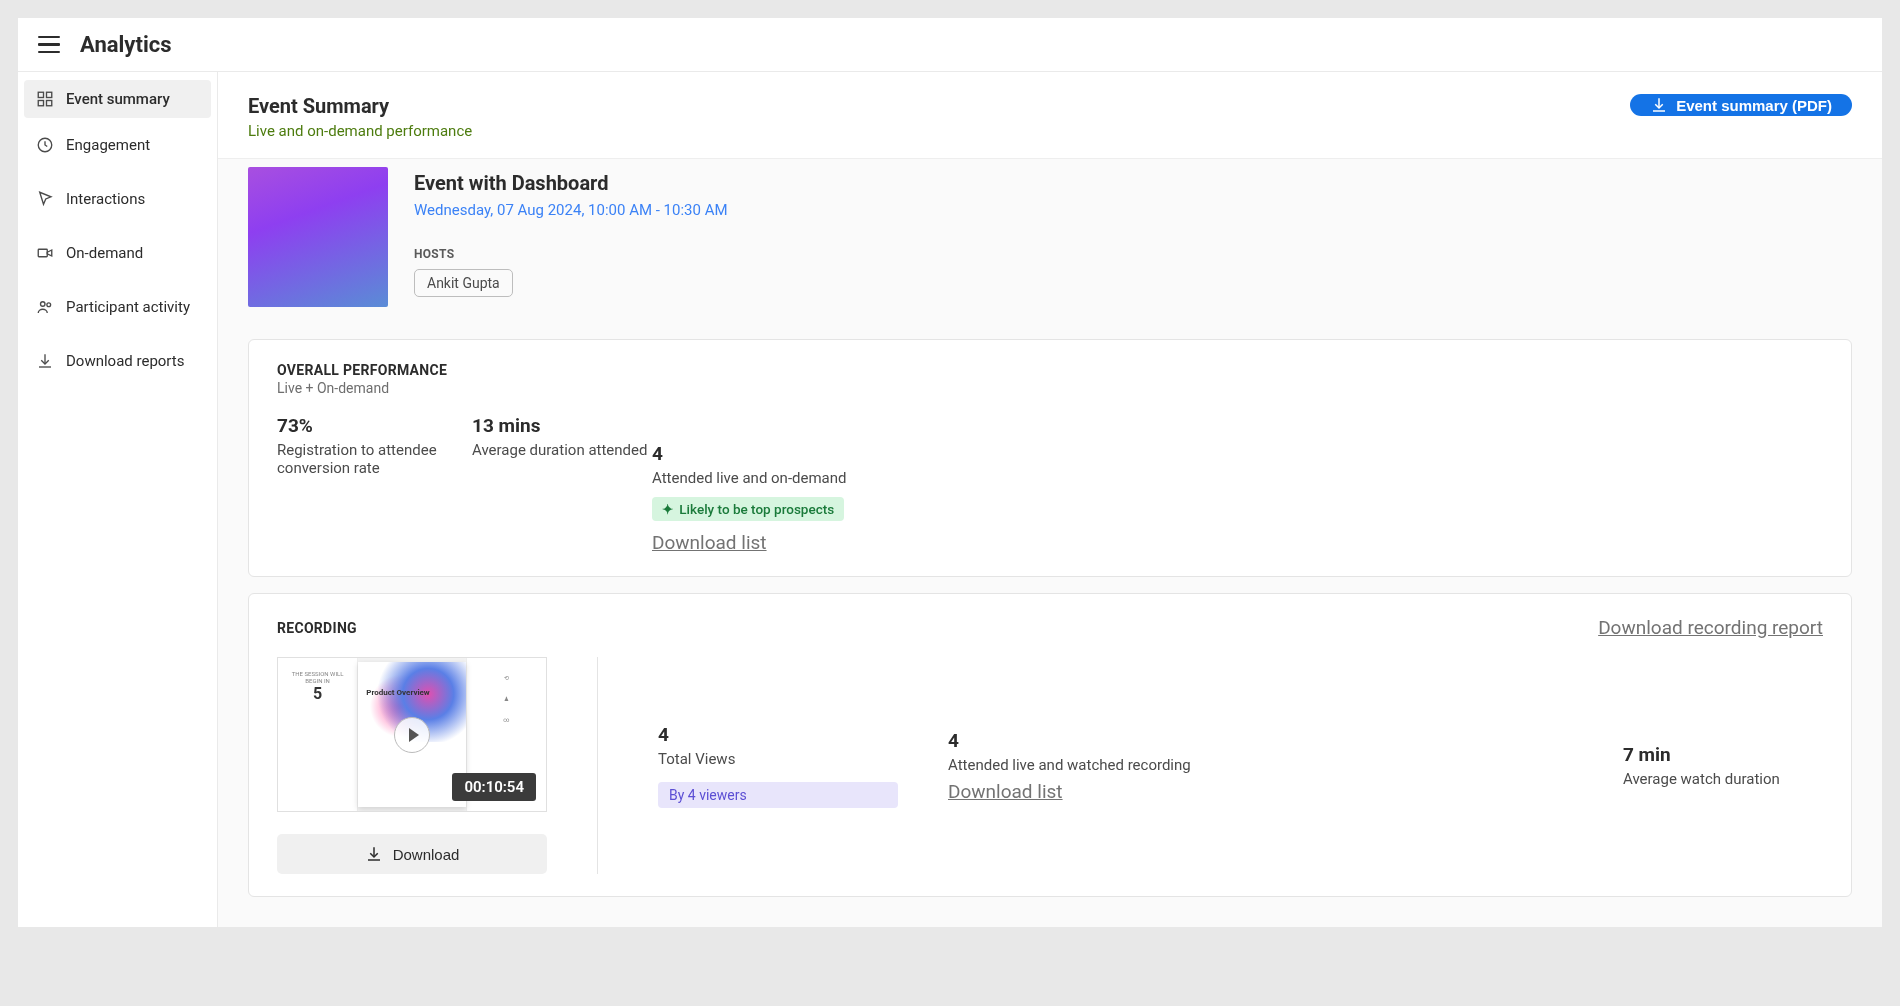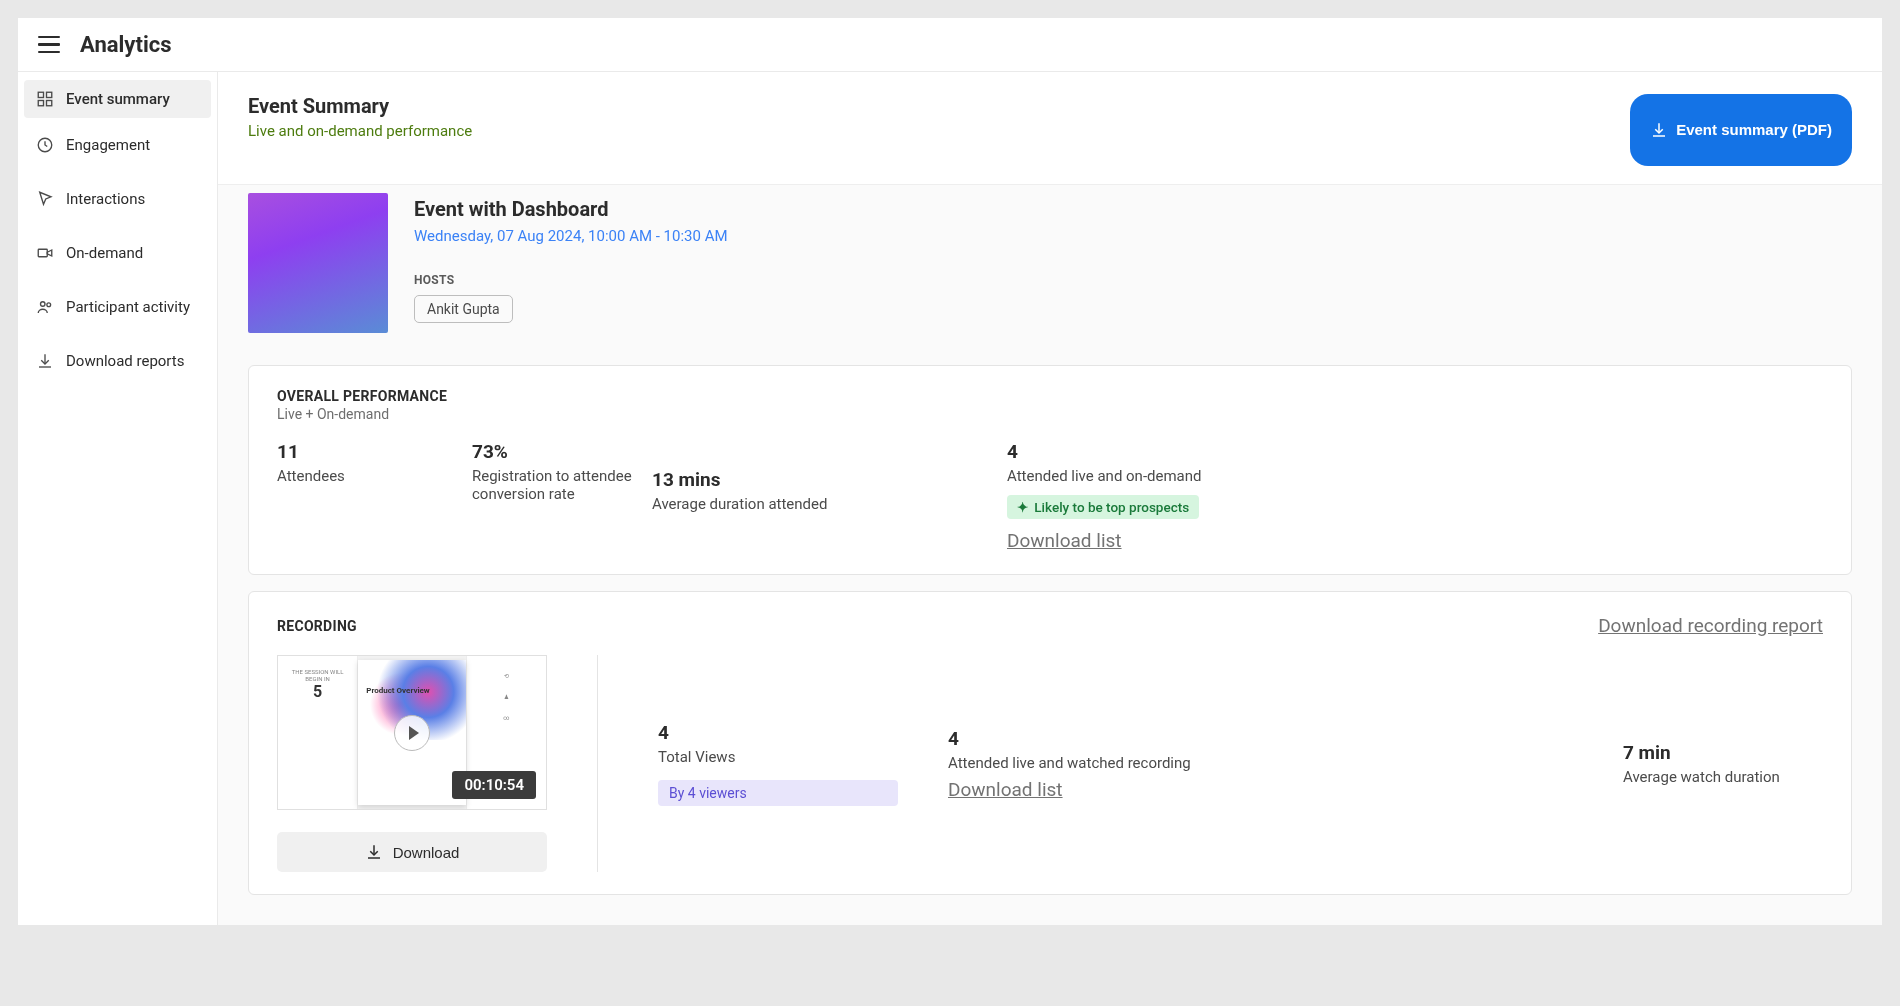--- a/index.html
+++ b/index.html
@@ -52,22 +52,22 @@
     flex-direction: column;
   }
   .page-header {
     display:flex; justify-content:space-between; align-items:flex-start;
     padding: 22px 30px 18px 30px;
   }
   .page-header h2 { font-size: 20px; font-weight:700; margin-bottom:4px;}
   .page-header .sub { color:#4d7c0f; font-size:15px; }
   .pdf-btn {
     background:#1473e6; color:#fff; border:none; border-radius:18px;
-    padding:27px 20px; font-size:15px; font-weight:600; cursor:pointer;
-    display:flex; align-items:flex-start; gap:8px;
+    padding:2px 20px; font-size:15px; font-weight:600; cursor:pointer;
+    display:flex; align-items:flex-end; gap:8px;
   }
   .pdf-btn svg { width:18px; height:18px; stroke:#fff; fill:none; stroke-width:2;}
   .event-hero {
     display:flex; gap:26px; padding: 4px 30px 16px 30px; align-items:flex-start;
     background:#fafafa; border-top:1px solid #eee;
   }
   .event-thumb { width:140px; height:140px; background:linear-gradient(160deg,#a84fe0 0%, #8e3ff0 35%, #5a8cd6 100%); border-radius:2px; margin-top:4px;}
   .event-info h3 { font-size:20px; font-weight:700; margin-top:8px; margin-bottom:6px;}
   .event-info .dt { font-size:15px; color:#3b82f6; margin-bottom:28px;}
   .hosts-label { font-size:12px; font-weight:700; letter-spacing:0.3px; color:#5a5a5a; margin-bottom:8px;}
@@ -230,24 +230,20 @@
           <div class="hosts-label">HOSTS</div>
           <span class="host-chip">Ankit Gupta</span>
         </div>
       </div>
 
       <div class="content-pad">
         <div class="card">
           <div class="card-title">OVERALL PERFORMANCE</div>
           <div class="card-sub">Live + On-demand</div>
           <div class="perf-row">
-            <div class="perf-col">
-              <div class="big-val">11</div>
-              <div class="metric-label">Attendees</div>
-            </div>
             <div class="perf-col">
               <div class="big-val">73%</div>
               <div class="metric-label">Registration to attendee conversion rate</div>
             </div>
             <div class="perf-col">
               <div class="big-val">13 mins</div>
               <div class="metric-label">Average duration attended</div>
             </div>
             <div class="perf-col">
               <div class="big-val">4</div>

